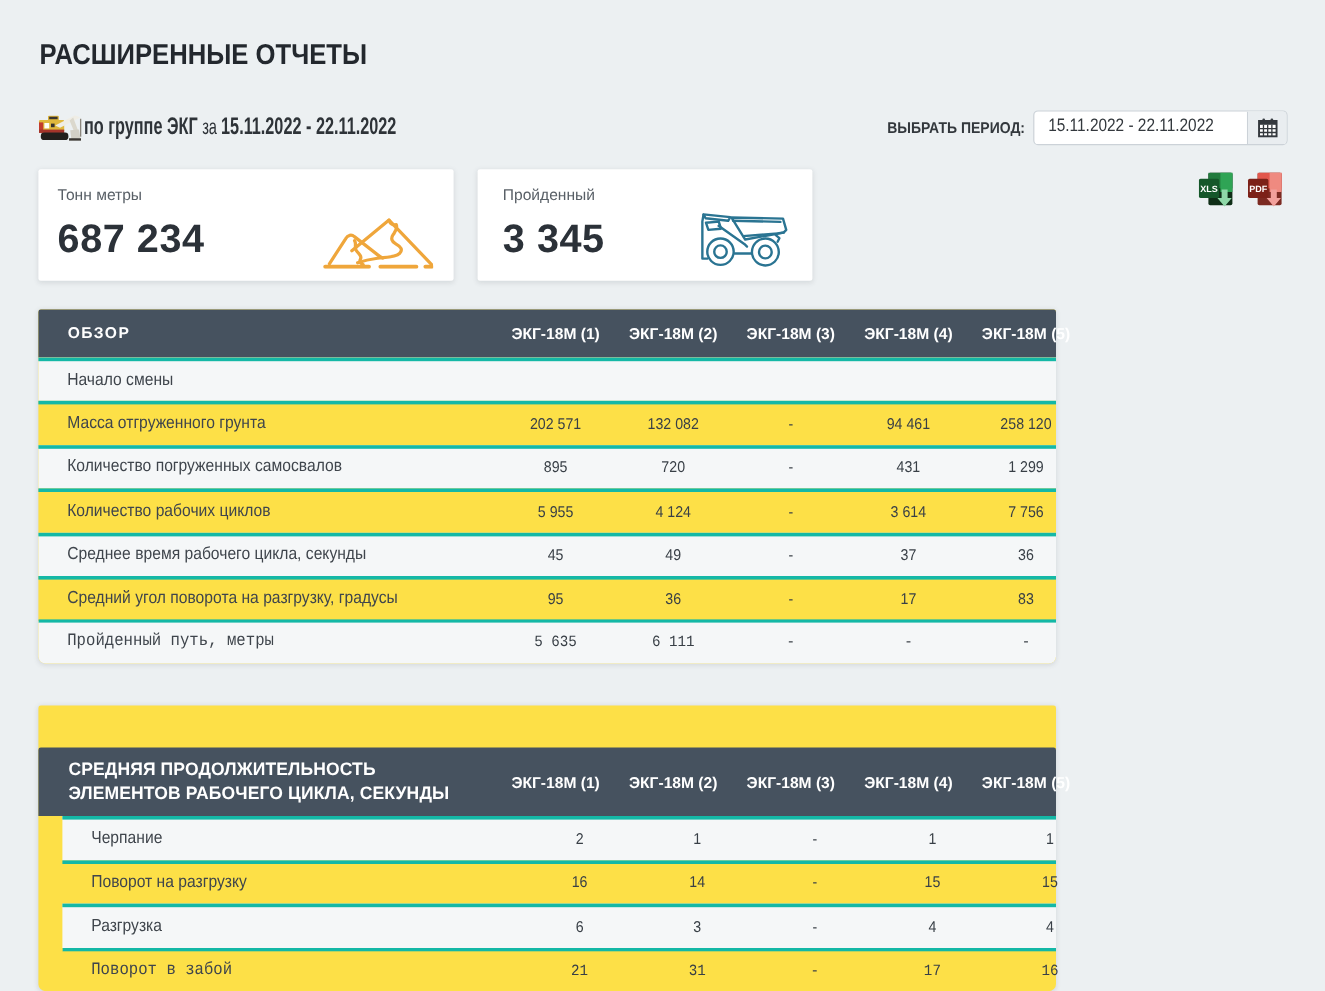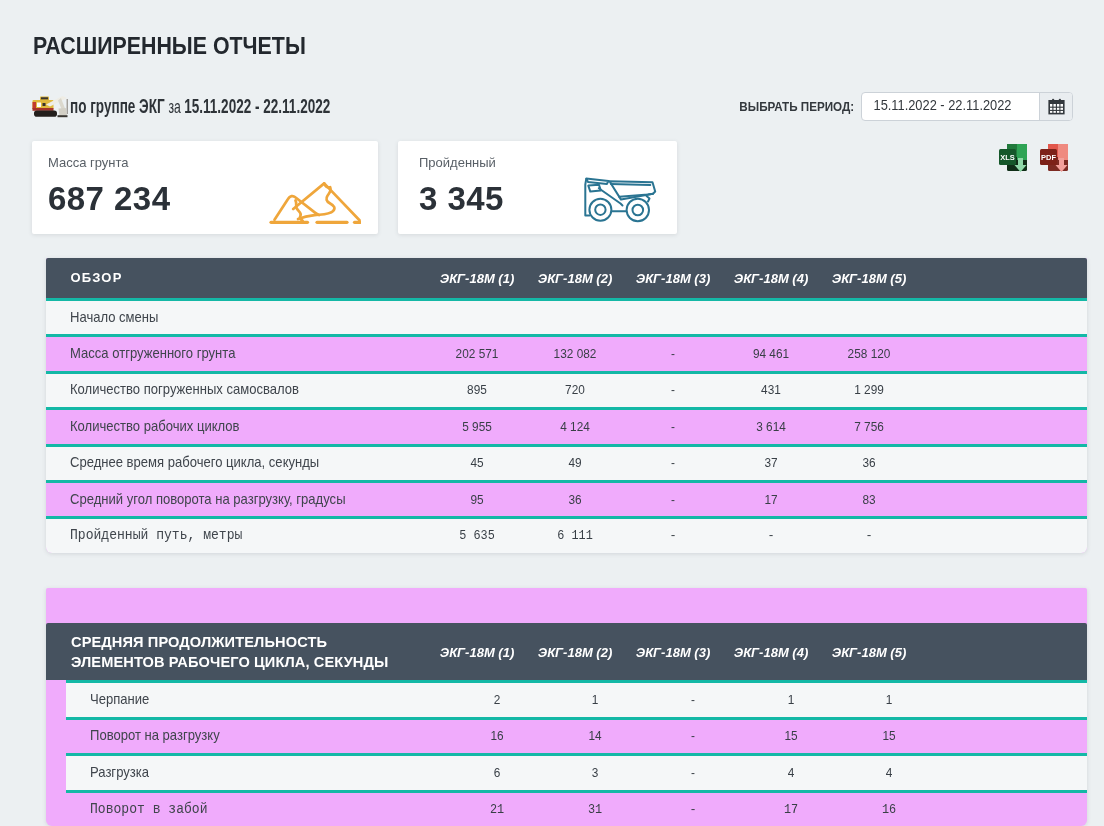--- a/index.html
+++ b/index.html
@@ -14,29 +14,29 @@
 .period-box { left:861px; top:92px; width:212px; height:29px; background:#fff; border:1px solid #ccd2d8; border-radius:4px; }
 .period-text { position:absolute; left:-9px; top:0; width:179px; height:27px; line-height:24px; text-align:center; font-size:15px; color:#33383d; transform:scaleX(0.856); transform-origin:center center; }
 .period-btn { position:absolute; right:0; top:0; width:33px; height:27px; background:#e9edf0; border-left:1px solid #ccd2d8; border-radius:0 3px 3px 0; }
 .period-btn svg { position:absolute; left:8px; top:5px; }
 .card { top:141px; height:93px; background:#fff; border-radius:2px; box-shadow:0 1px 4px rgba(60,70,80,0.13); }
 .card1 { left:32px; width:346px; }
 .card2 { left:398px; width:279px; }
 .mnt { left:269px; top:178px; }
 .trk { left:582px; top:175px; }
 .fileicons { left:999px; top:143px; }
-.tbl { left:46px; width:1041px; background:#f0abfc; border-radius:2px 2px 6px 6px; box-shadow:0 1px 4px rgba(60,70,80,0.15); }
+.tbl { left:32px; width:848px; background:#fde047; border-radius:2px 2px 6px 6px; box-shadow:0 1px 4px rgba(60,70,80,0.15); }
 .tbl-head { background:#46525f; color:#fff; position:relative; border-radius:2px 2px 0 0; }
 .tbl1 { top:258px; }
 .tbl1 .tbl-head { height:40px; }
 .tbl2 { top:588px; }
 .tbl2 .tbl-head { height:57px;margin-top:35px; }
 .tbl-head .hlabel { position:absolute; left:24.5px; top:calc(50% - 1px); transform:translateY(-50%); font-size:13px; font-weight:700; letter-spacing:1.2px; white-space:nowrap; }
 .tbl2 .tbl-head .hlabel { font-size:15px; line-height:20px; letter-spacing:0.1px; top:50%; transform:translateY(-50%) scaleX(0.974); transform-origin:left center; }
-.hcol { position:absolute; top:50%; transform:translateY(-50%); width:130px; text-align:center; font-size:13px; font-weight:700; white-space:nowrap;font-style:italic; }
+.hcol { position:absolute; top:50%; transform:translateY(-50%); width:130px; text-align:center; font-size:13px; font-weight:700; white-space:nowrap; }
 .row { position:relative; height:36.4px; border-top:3px solid #14b8a6; }
 .tbl2 .row { height:36.6px;margin-left:20px; }
 .row:first-child { border-top:none; }
 .row.odd { background:#f5f7f8; }
 .row .rlabel { position:absolute; left:24px; top:calc(50% - 1px); font-size:14.5px; line-height:14.5px; color:#3f454c; white-space:nowrap; transform:translateY(-50%) scaleX(0.9); transform-origin:left center; }
 .cell { position:absolute; top:calc(50% - 1px); width:130px; text-align:center; font-size:13px; line-height:13px; color:#383f46; transform:translateY(-50%) scaleX(0.91); transform-origin:center center; }
 .c1 { left:366px; } .c2 { left:464px; } .c3 { left:562px; } .c4 { left:660px; } .c5 { left:758px; }
 .lastrow { border-radius:0 0 6px 6px;font-family:Liberation Mono, monospace; }
 </style>
 </head>
@@ -75,21 +75,21 @@
         <line x1="4.9" y1="6" x2="4.9" y2="15.4"></line>
         <line x1="8.4" y1="6" x2="8.4" y2="15.4"></line>
         <line x1="11.9" y1="6" x2="11.9" y2="15.4"></line>
       </g>
     </svg>
   </div>
 </div>
 
 <div class="abs card card1"></div>
 <div class="abs card card2"></div>
-<div class="abs label" style="left:48px;top:156px;font-size:13px;line-height:13px;color:#585f66">Масса грунта</div>
+<div class="abs label" style="left:48px;top:156px;font-size:13px;line-height:13px;color:#585f66">Тонн метры</div>
 <div class="abs" style="left:48px;top:182px;font-size:33px;line-height:33px;font-weight:700;color:#2b3138;letter-spacing:0.45px">687 234</div>
 <div class="abs" style="left:419px;top:156px;font-size:13px;line-height:13px;color:#585f66">Пройденный</div>
 <div class="abs" style="left:419px;top:182px;font-size:33px;line-height:33px;font-weight:700;color:#2b3138;letter-spacing:0.45px">3 345</div>
 
 <svg class="abs mnt" width="92" height="46" viewBox="0 0 92 46">
   <g fill="none" stroke="#efa63b" stroke-width="2.7" stroke-linecap="round" stroke-linejoin="round">
     <path d="M5.5 41.8 L19 21 C20.8 17.8 24 17.2 26.3 19.2 L46 34.6 C47.5 35.8 48.6 36.5 50 37"></path>
     <path d="M24.2 31 L55.2 5.4 L90.5 42.3"></path>
     <path d="M55.2 5.4 C56 8.6 58.6 10 61.2 9.2 C62.6 12.8 60.2 15.2 58.6 17.6 C56.6 20.6 57.2 23.2 60.8 25.2 C65.4 27.7 66.8 30.2 64 33.2 C60.6 36.8 52 36.4 45.5 37.2 C39.5 38 33 39.6 29 41"></path>
     <path d="M26.5 22.5 C28.2 25.5 26.2 27.5 27.8 30.5 C29.5 33.5 33 34.8 31.4 37.8 C30.2 40 31.8 41.6 33.6 42.6"></path>

